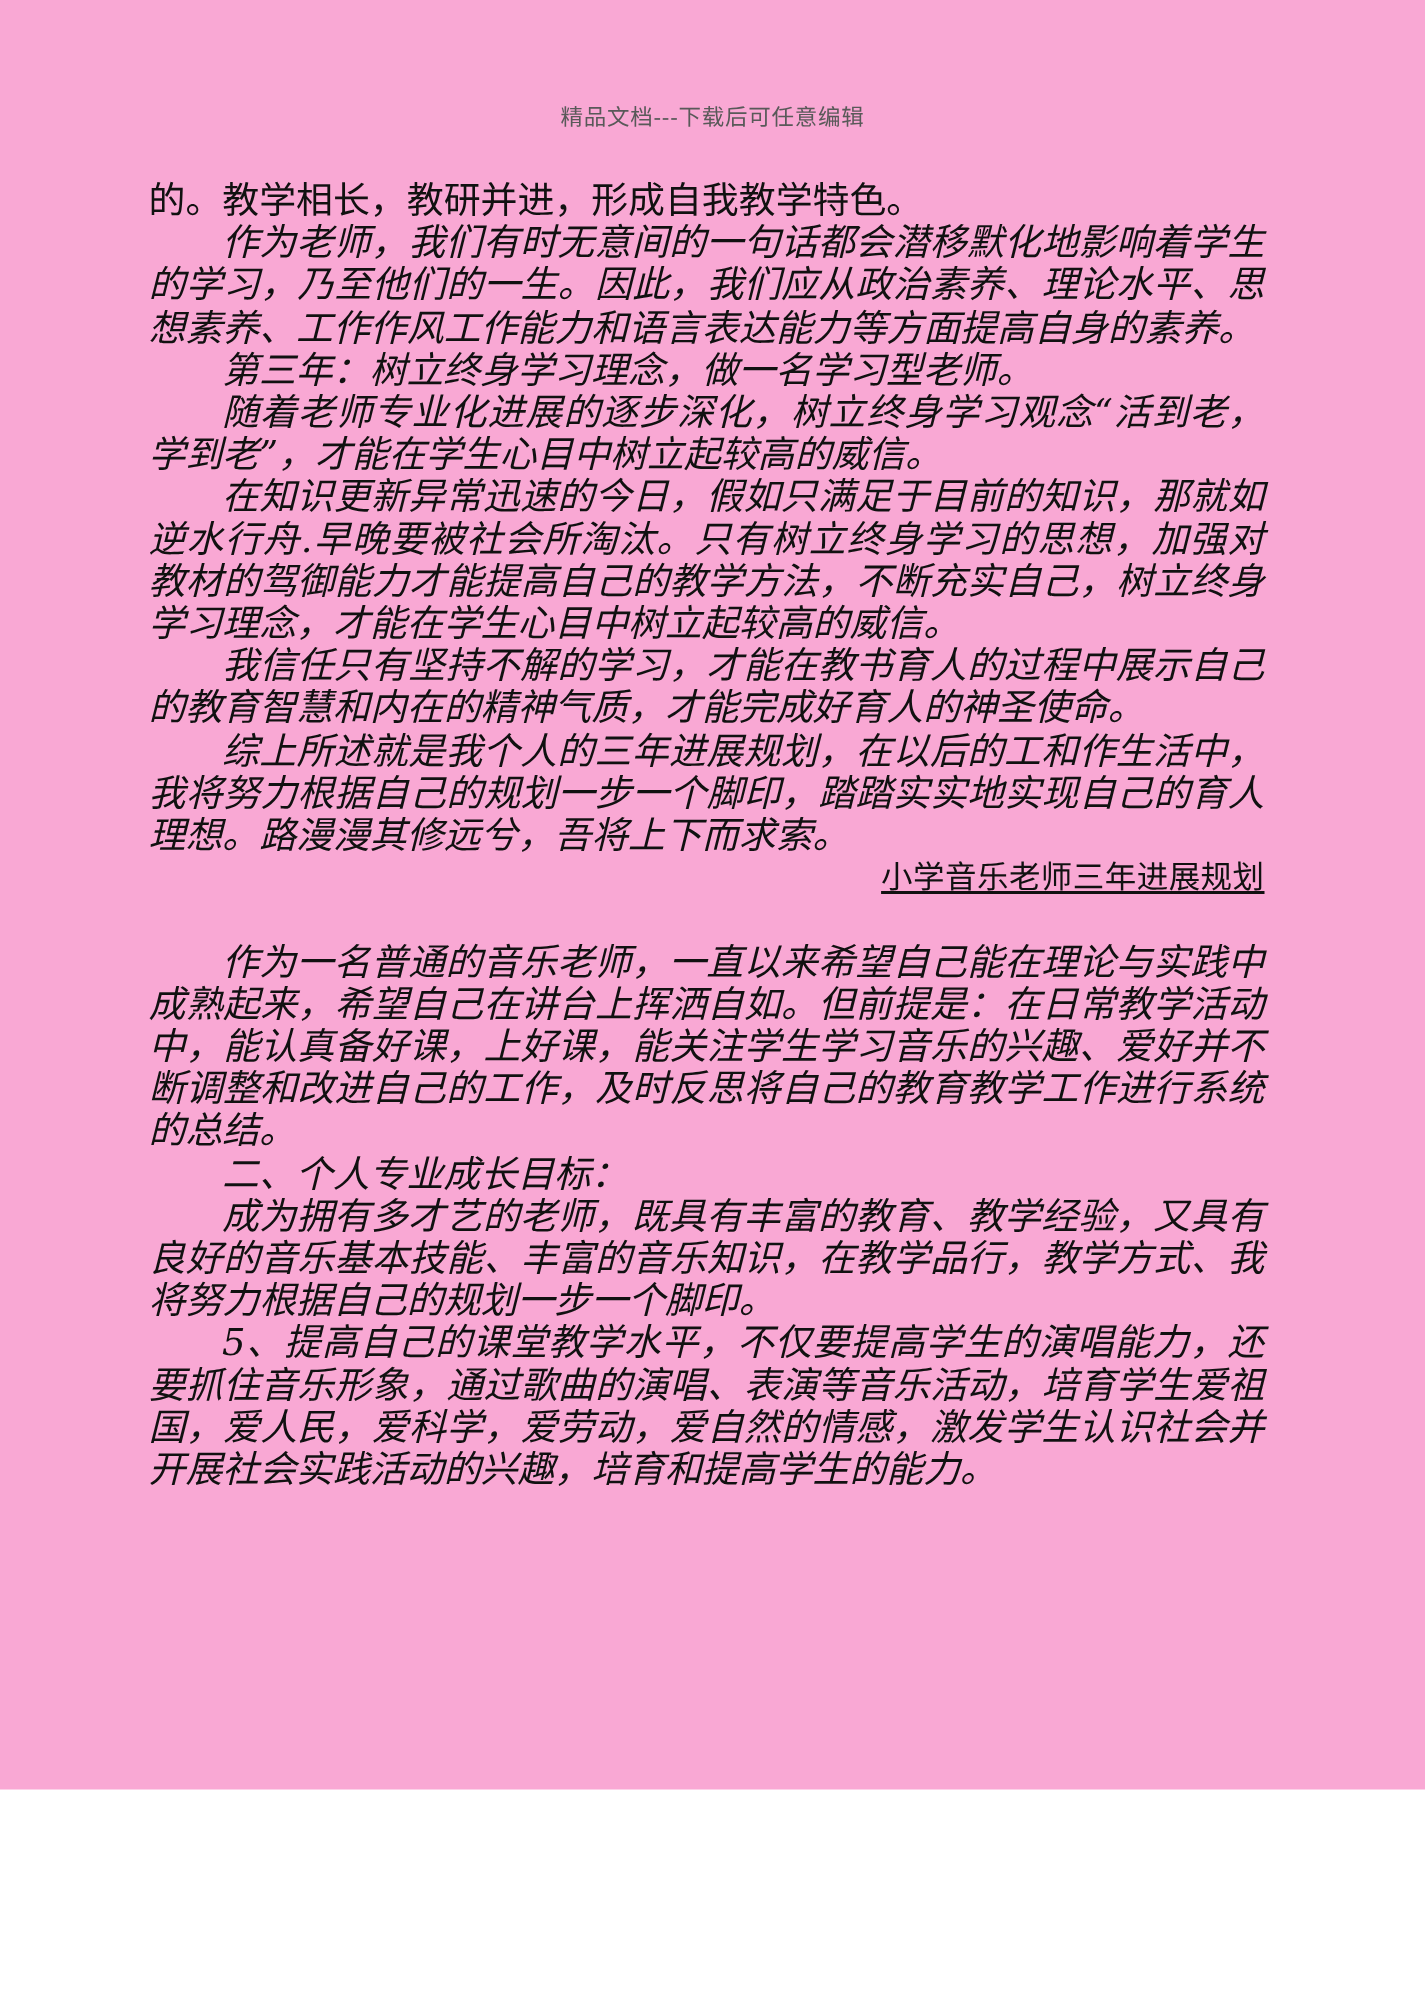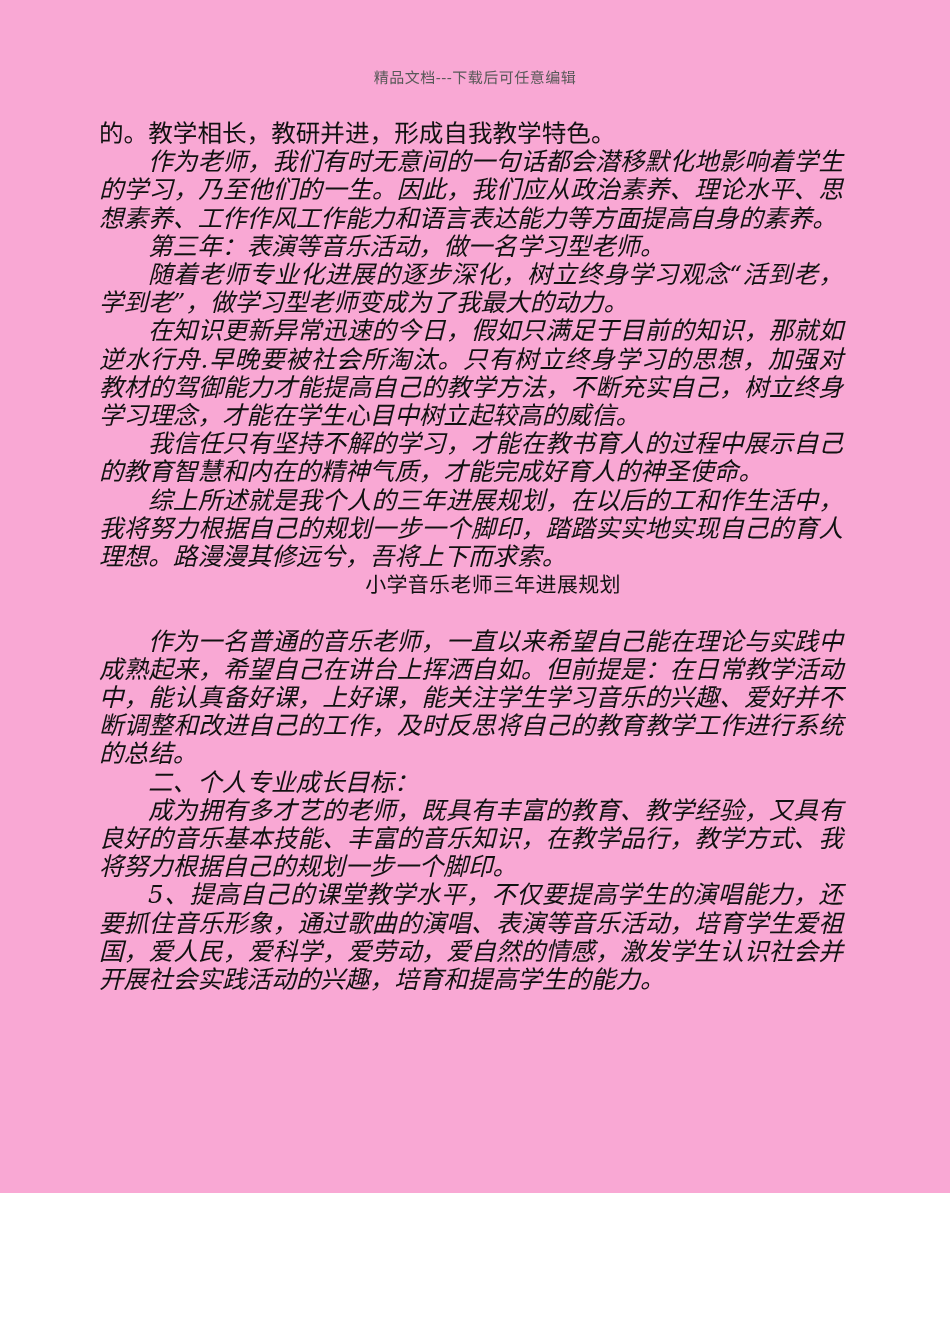--- a/index.html
+++ b/index.html
@@ -60,44 +60,45 @@
     font-style: italic;
   }
   .para.noindent {
     text-indent: 0;
   }
   .heading {
     margin: 0;
     font-size: 21px;
     line-height: 28.2px;
     text-indent: 44px;
-    text-align: center;
+    text-align: right;
     font-family: "DejaVu Sans", "Liberation Sans", sans-serif;
     font-weight: 400;
     color: #111111;
     letter-spacing: 0.3px;
+    text-decoration: underline;
   }
   .blank-line {
     height: 28.2px;
     line-height: 28.2px;
     font-size: 24.6px;
   }
 </style>
 </head>
 <body>
 
 <div class="page">
 
   <div class="page-header">精品文档---下载后可任意编辑</div>
 
   <div class="body-area">
     <p class="para noindent">的。教学相长，教研并进，形成自我教学特色。</p>
     <p class="para indent">作为老师，我们有时无意间的一句话都会潜移默化地影响着学生的学习，乃至他们的一生。因此，我们应从政治素养、理论水平、思想素养、工作作风工作能力和语言表达能力等方面提高自身的素养。</p>
-    <p class="para indent">第三年：表演等音乐活动，做一名学习型老师。</p>
-    <p class="para indent">随着老师专业化进展的逐步深化，树立终身学习观念“活到老，学到老”，做学习型老师变成为了我最大的动力。</p>
+    <p class="para indent">第三年：树立终身学习理念，做一名学习型老师。</p>
+    <p class="para indent">随着老师专业化进展的逐步深化，树立终身学习观念“活到老，学到老”，才能在学生心目中树立起较高的威信。</p>
     <p class="para indent">在知识更新异常迅速的今日，假如只满足于目前的知识，那就如逆水行舟.早晚要被社会所淘汰。只有树立终身学习的思想，加强对教材的驾御能力才能提高自己的教学方法，不断充实自己，树立终身学习理念，才能在学生心目中树立起较高的威信。</p>
     <p class="para indent">我信任只有坚持不解的学习，才能在教书育人的过程中展示自己的教育智慧和内在的精神气质，才能完成好育人的神圣使命。</p>
     <p class="para indent">综上所述就是我个人的三年进展规划，在以后的工和作生活中，我将努力根据自己的规划一步一个脚印，踏踏实实地实现自己的育人理想。路漫漫其修远兮，吾将上下而求索。</p>
     <p class="heading">小学音乐老师三年进展规划</p>
     <p class="para blank-line"></p>
     <p class="para indent">作为一名普通的音乐老师，一直以来希望自己能在理论与实践中成熟起来，希望自己在讲台上挥洒自如。但前提是：在日常教学活动中，能认真备好课，上好课，能关注学生学习音乐的兴趣、爱好并不断调整和改进自己的工作，及时反思将自己的教育教学工作进行系统的总结。</p>
     <p class="para indent">二、个人专业成长目标：</p>
     <p class="para indent">成为拥有多才艺的老师，既具有丰富的教育、教学经验，又具有良好的音乐基本技能、丰富的音乐知识，在教学品行，教学方式、我将努力根据自己的规划一步一个脚印。</p>
     <p class="para indent">5、提高自己的课堂教学水平，不仅要提高学生的演唱能力，还要抓住音乐形象，通过歌曲的演唱、表演等音乐活动，培育学生爱祖国，爱人民，爱科学，爱劳动，爱自然的情感，激发学生认识社会并开展社会实践活动的兴趣，培育和提高学生的能力。</p>
   </div>

